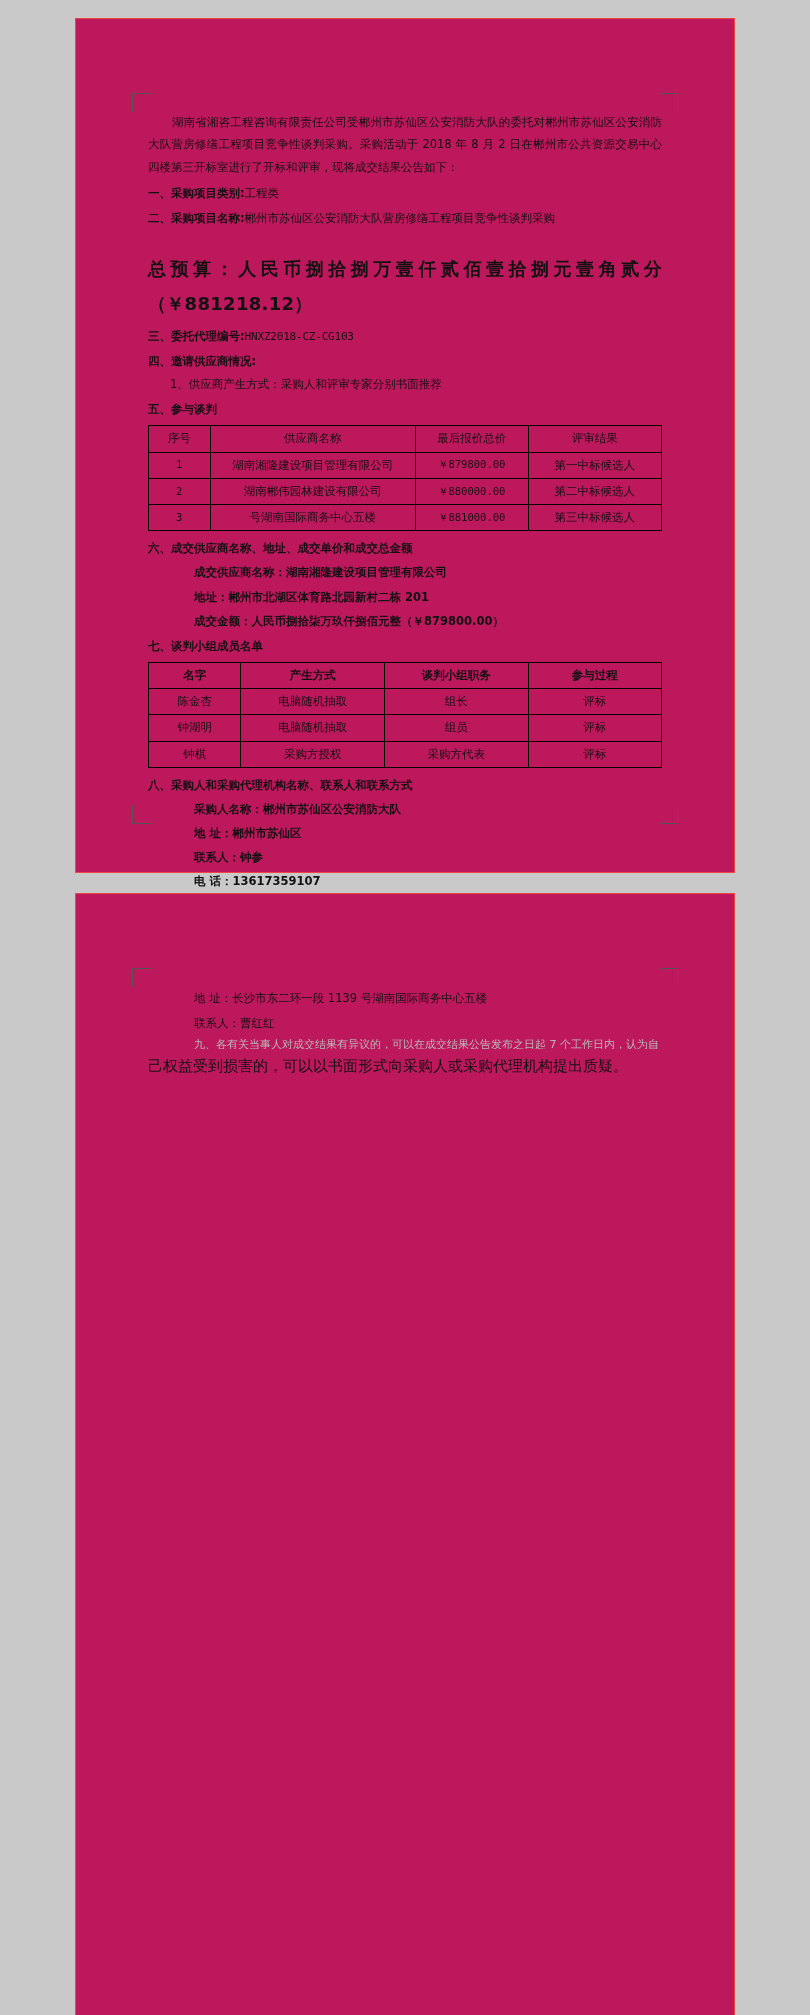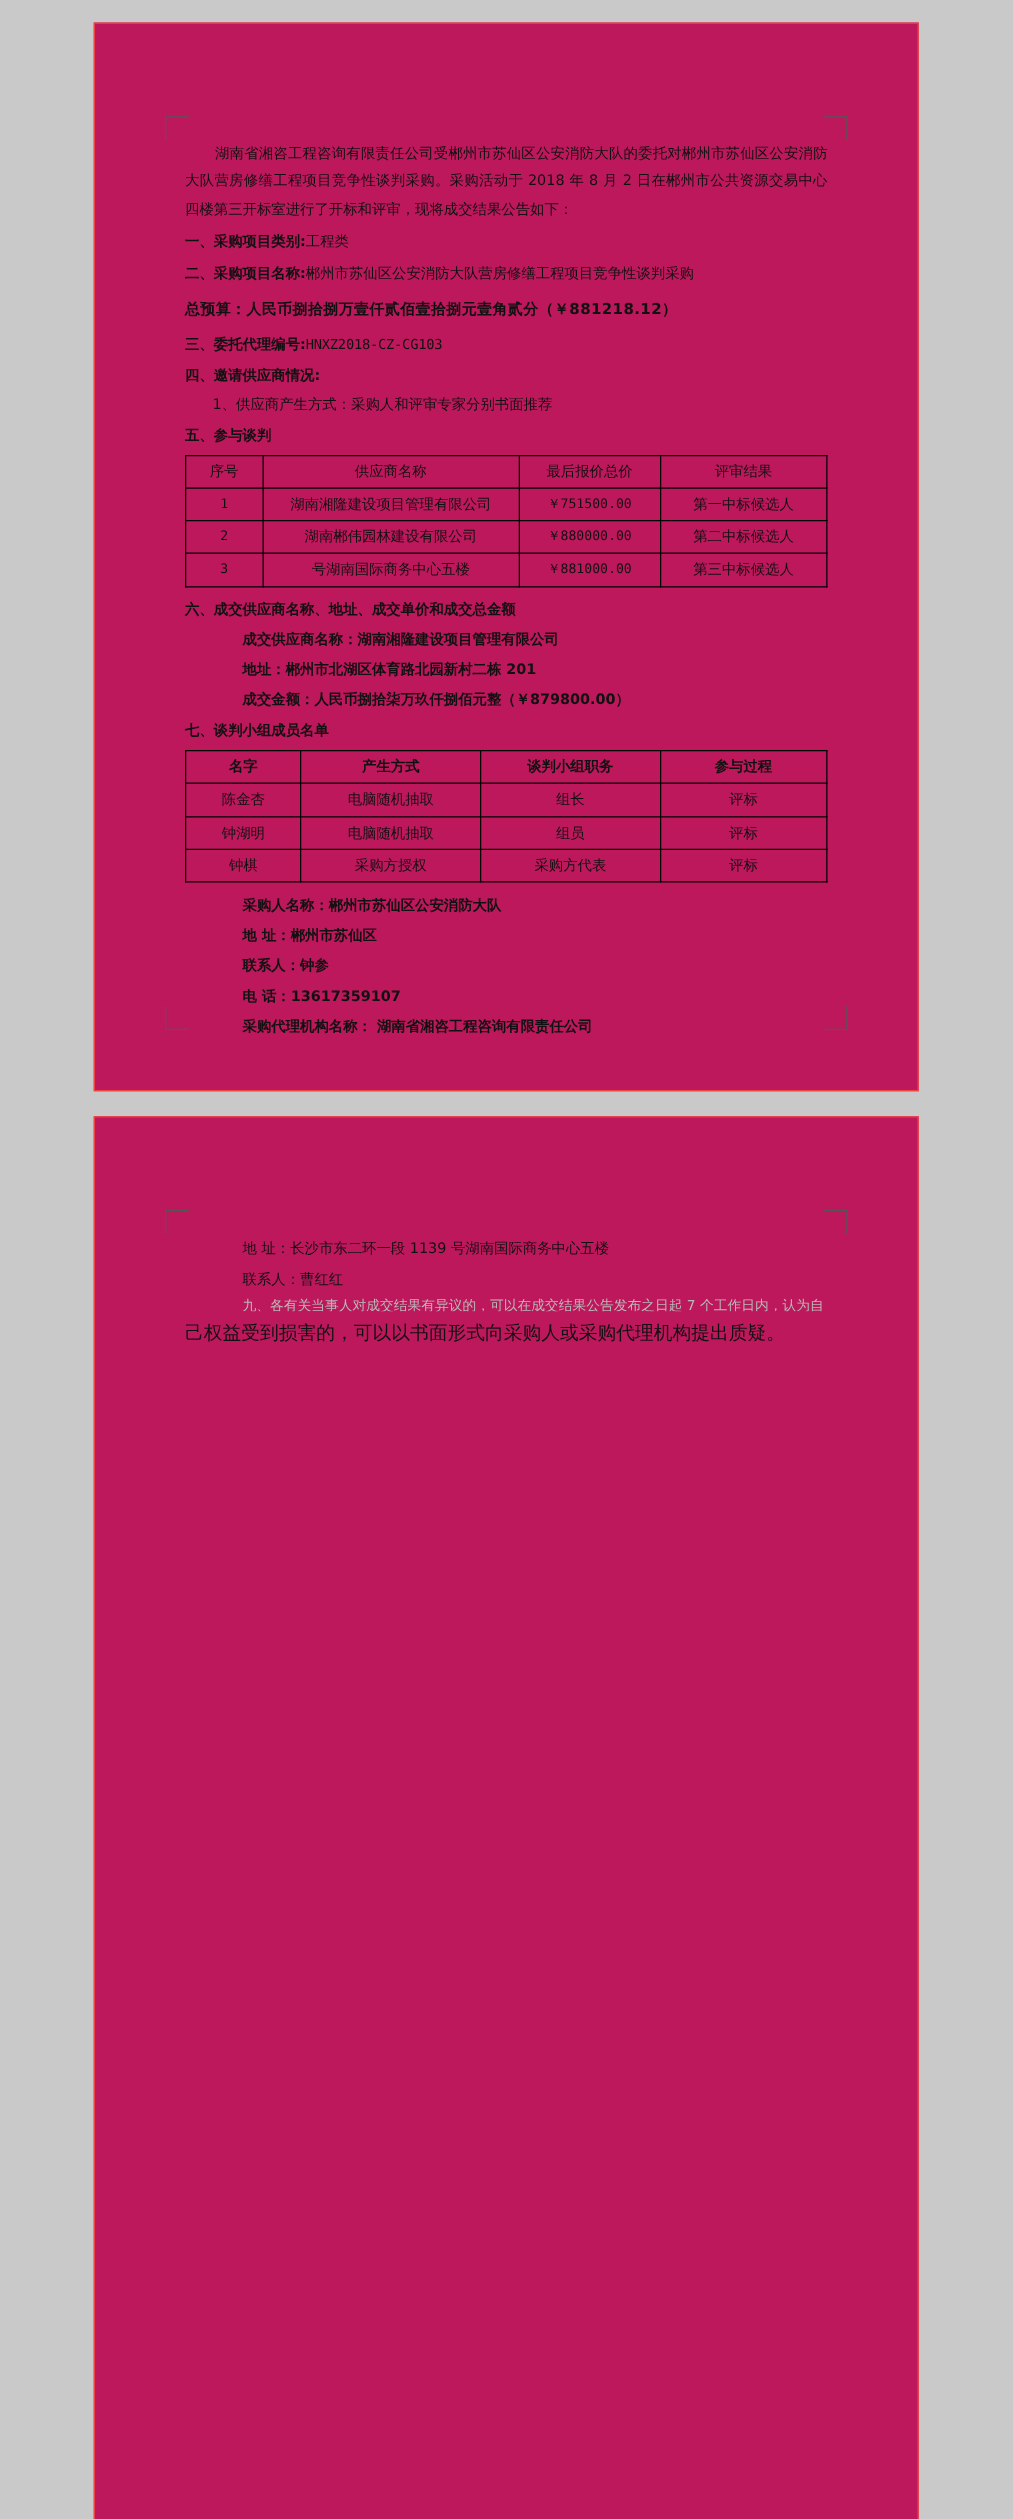--- a/index.html
+++ b/index.html
@@ -64,22 +64,22 @@
     font-weight: bold;
     margin-top: 2px;
     line-height: 2.0;
     font-size: 11.5px;
   }
   .sec .normal {
     font-weight: normal;
   }
   .budget {
     font-weight: bold;
-    font-size: 12px;
-    margin: 6px 0 4px 0;
+    font-size: 18px;
+    margin: 21px 0 4px 0;
     letter-spacing: 0.3px;
   }
   .mono {
     font-family: "DejaVu Sans Mono", "Liberation Mono", monospace;
     font-size: 11px;
     font-weight: normal;
     letter-spacing: -0.2px;
   }
   .indent1 {
     margin-left: 22px;
@@ -173,21 +173,21 @@
         <tbody>
             <tr class="header">
           <td class="col-seq">序号</td>
           <td class="col-name">供应商名称</td>
           <td class="col-price">最后报价总价</td>
           <td class="col-result">评审结果</td>
         </tr>
         <tr>
           <td class="num">1</td>
           <td>湖南湘隆建设项目管理有限公司</td>
-          <td class="num">￥751500.00</td>
+          <td class="num">￥879800.00</td>
           <td>第一中标候选人</td>
         </tr>
         <tr>
           <td class="num">2</td>
           <td>湖南郴伟园林建设有限公司</td>
           <td class="num">￥880000.00</td>
           <td>第二中标候选人</td>
         </tr>
         <tr>
           <td class="num">3</td>
@@ -227,20 +227,21 @@
         </tr>
         <tr>
           <td>钟棋</td>
           <td>采购方授权</td>
           <td>采购方代表</td>
           <td>评标</td>
         </tr>
       </tbody>
         </table>
 
+      <div class="sec">八、采购人和采购代理机构名称、联系人和联系方式</div>
       <div class="indent2">采购人名称：郴州市苏仙区公安消防大队</div>
       <div class="indent2">地    址：郴州市苏仙区</div>
       <div class="indent2">联系人：钟参</div>
       <div class="indent2">电    话：13617359107</div>
       <div class="indent2">采购代理机构名称： 湖南省湘咨工程咨询有限责任公司</div>
 
     </div>
   </div>
 
   <div class="page page-2">

